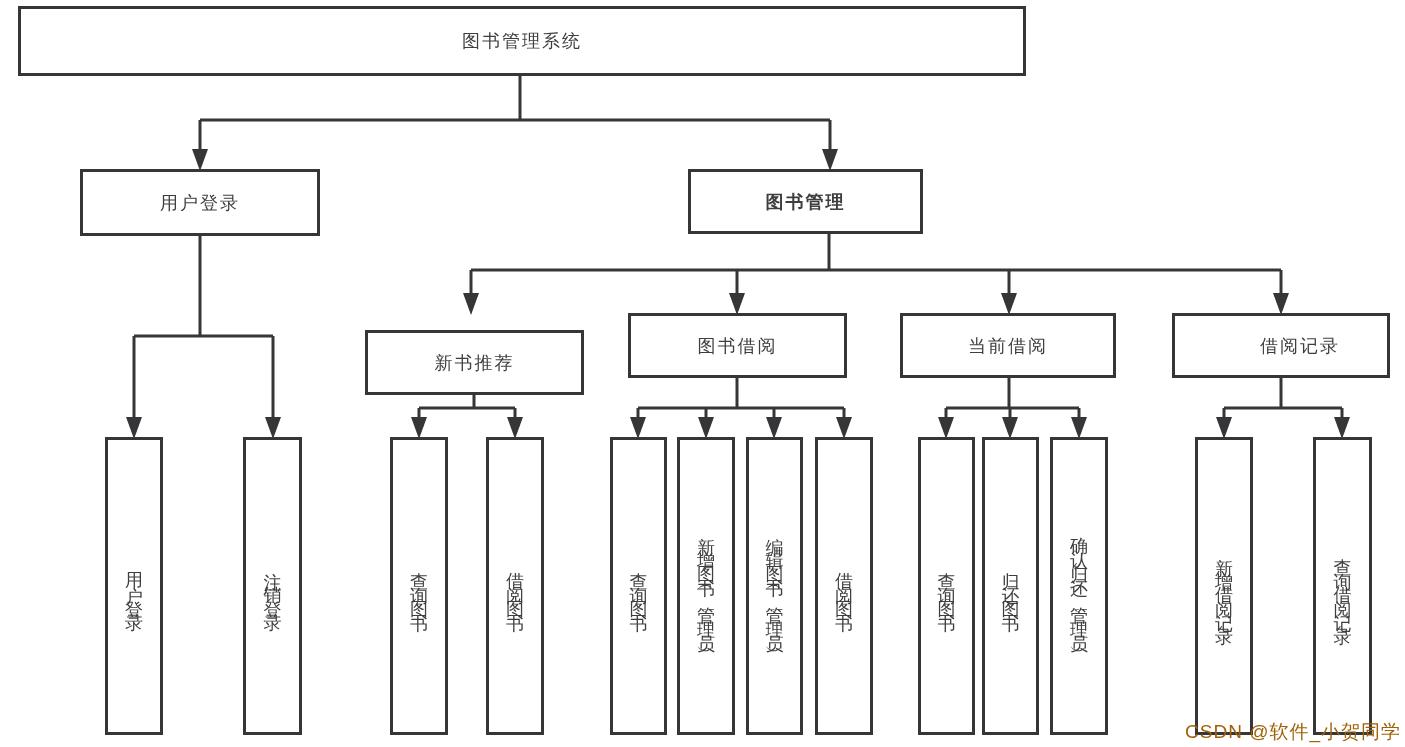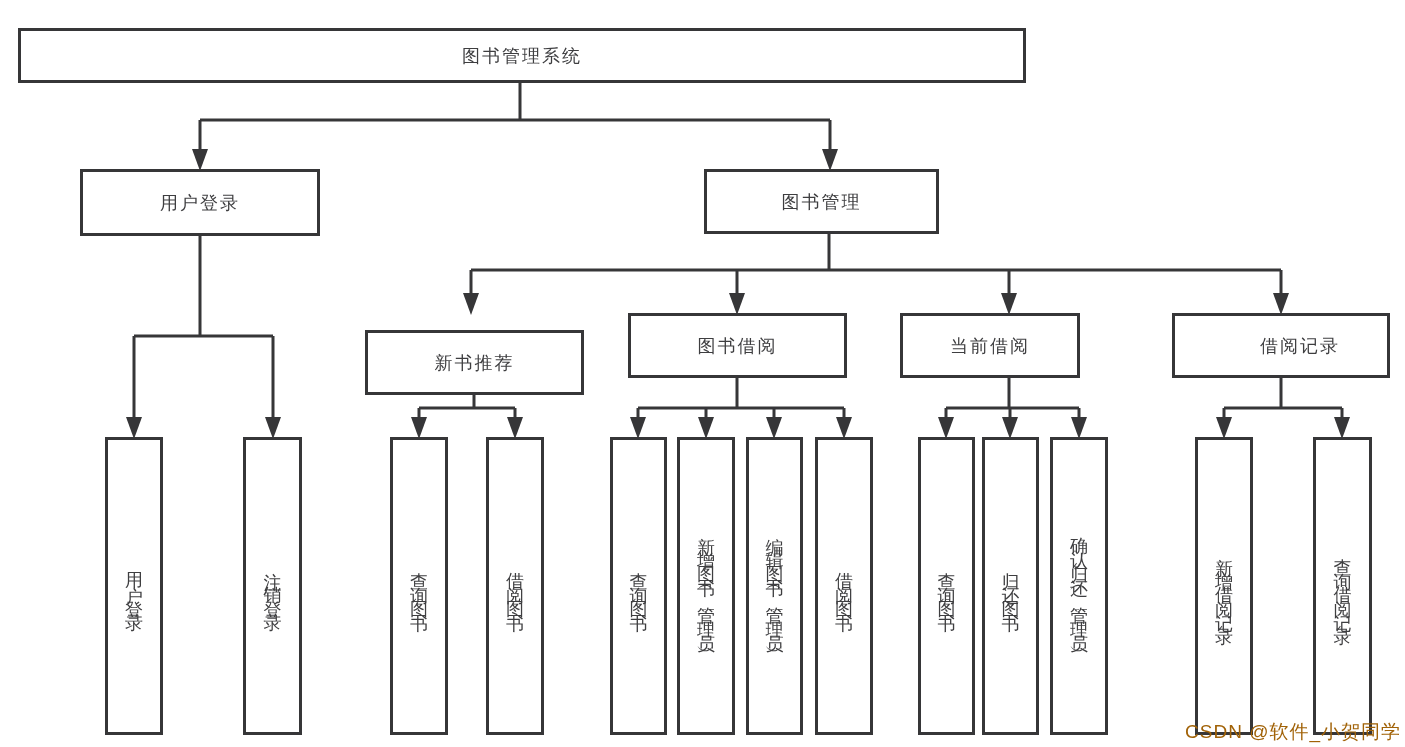--- a/index.html
+++ b/index.html
@@ -98,28 +98,28 @@
         <path d="M766 417 L782 417 L774 439 Z"></path>
         <path d="M836 417 L852 417 L844 439 Z"></path>
         <path d="M938 417 L954 417 L946 439 Z"></path>
         <path d="M1002 417 L1018 417 L1010 439 Z"></path>
         <path d="M1071 417 L1087 417 L1079 439 Z"></path>
         <path d="M1216 417 L1232 417 L1224 439 Z"></path>
         <path d="M1334 417 L1350 417 L1342 439 Z"></path>
       </g>
   </svg>
 
-  <div class="node" style="left:18px; top:28px; width:1008px; height:55px;">图书管理系统</div>
+  <div class="node" style="left:18px; top:6px; width:1008px; height:70px;">图书管理系统</div>
 
   <div class="node" style="left:80px; top:169px; width:240px; height:67px;">用户登录</div>
-  <div class="node" style="left:704px; top:169px; width:235px; height:65px;">图书管理</div>
+  <div class="node" style="left:688px; top:169px; width:235px; height:65px;font-weight:bold;">图书管理</div>
 
   <div class="node" style="left:365px; top:313px; width:219px; height:65px;margin-top:17px;">新书推荐</div>
   <div class="node" style="left:628px; top:313px; width:219px; height:65px;">图书借阅</div>
-  <div class="node" style="left:900px; top:313px; width:180px; height:65px;">当前借阅</div>
+  <div class="node" style="left:900px; top:313px; width:216px; height:65px;">当前借阅</div>
   <div class="node" style="left:1172px; top:313px; width:218px; height:65px;padding-left:38px;">借阅记录</div>
 
   <div class="leaf" style="left:105px; width:58px;">用户登录</div>
   <div class="leaf" style="left:243px; width:59px;">注销登录</div>
 
   <div class="leaf" style="left:390px; width:58px;">查询图书</div>
   <div class="leaf" style="left:486px; width:58px;">借阅图书</div>
 
   <div class="leaf" style="left:610px; width:57px;">查询图书</div>
   <div class="leaf" style="left:677px; width:58px;">新增图书（管理员）</div>

